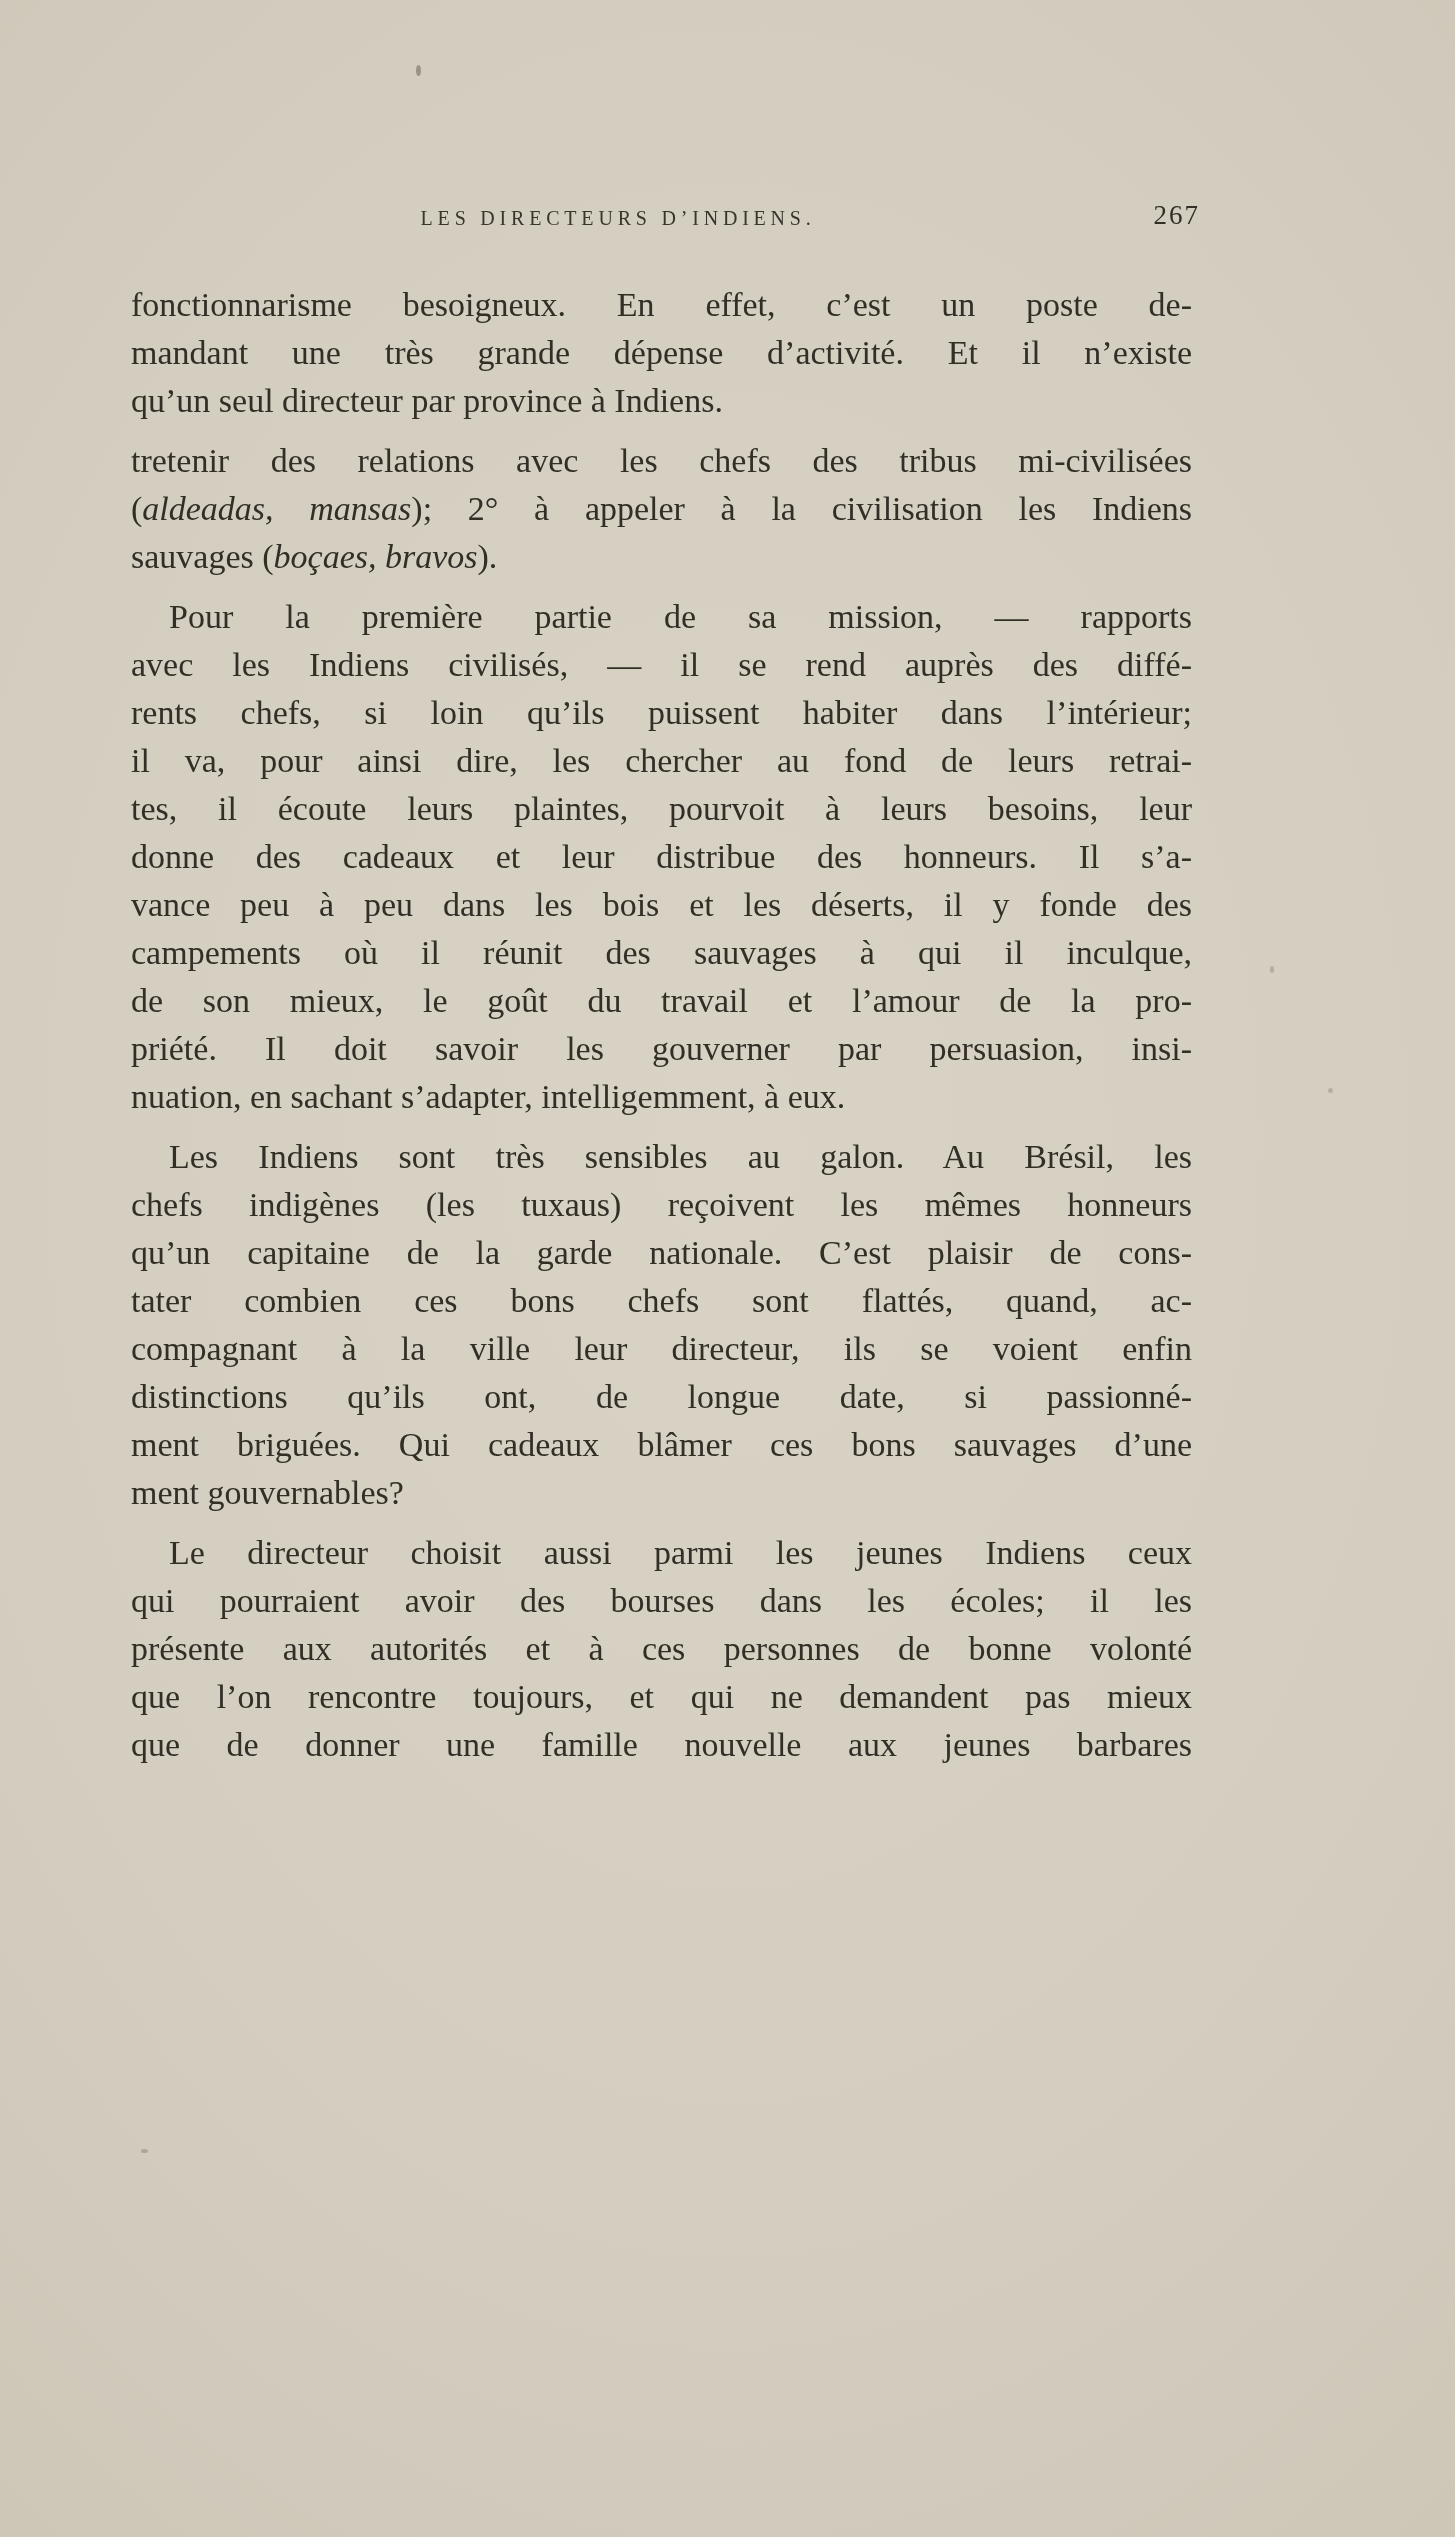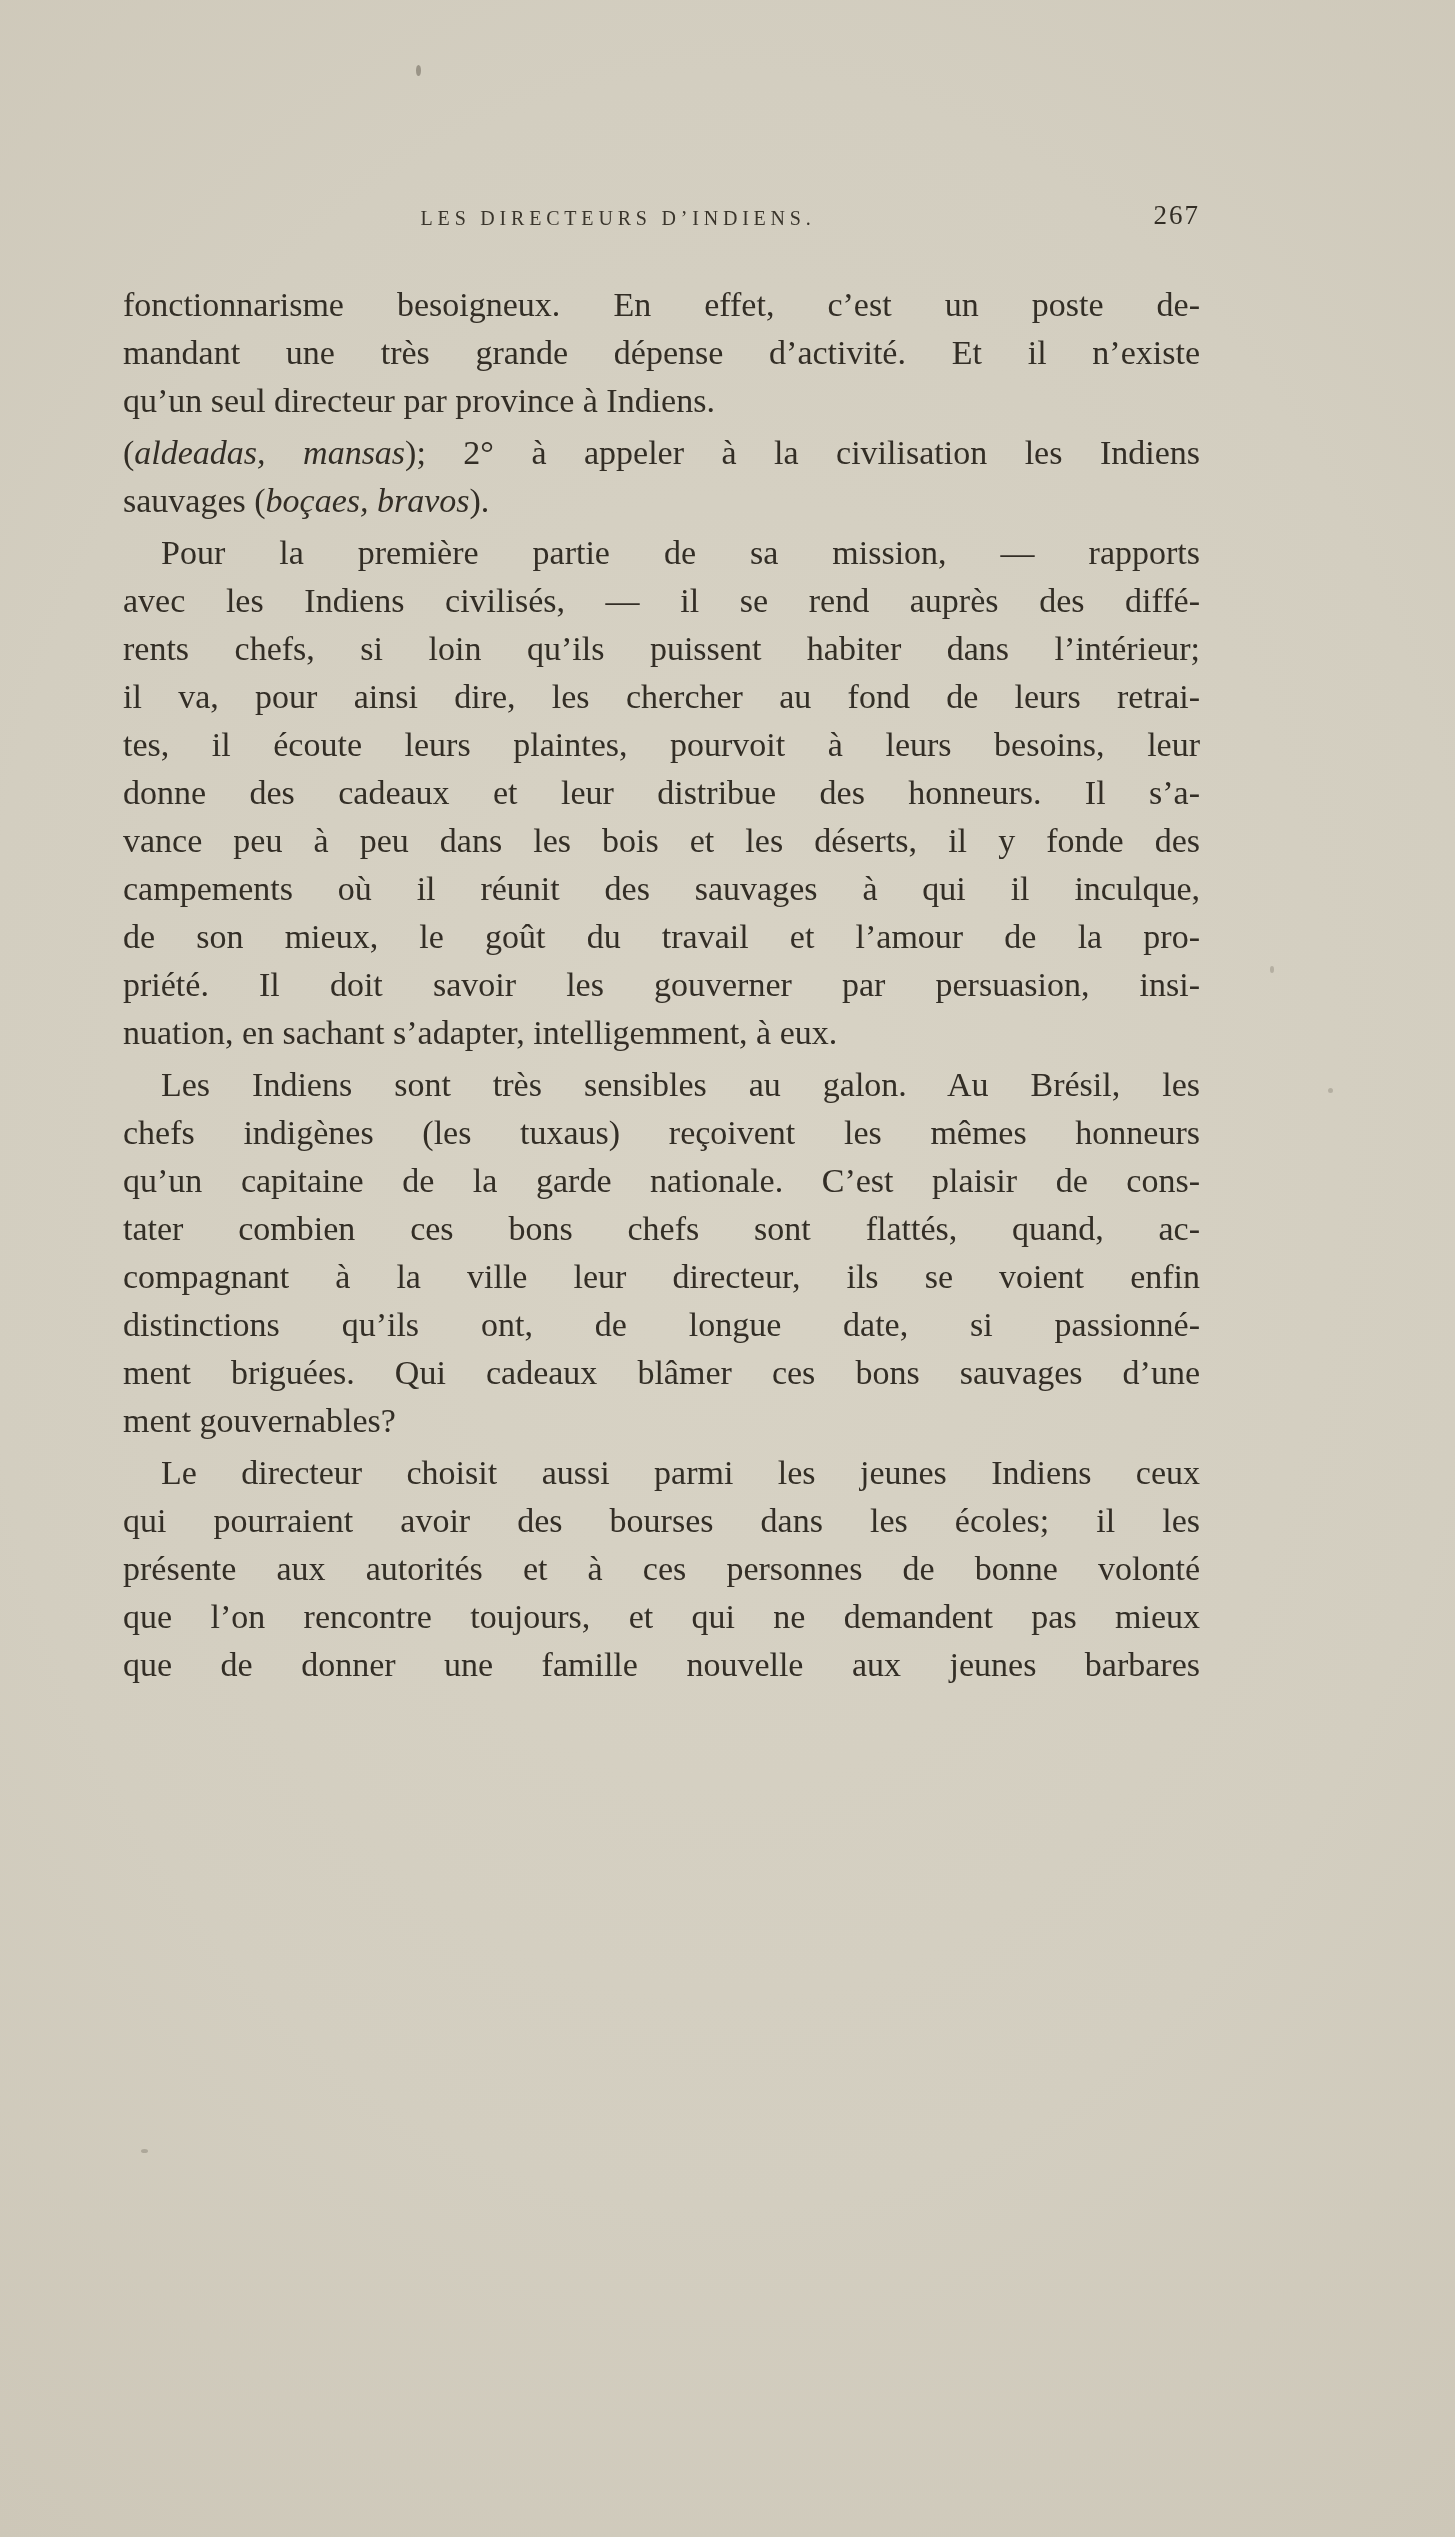--- a/index.html
+++ b/index.html
@@ -61,21 +61,21 @@
     top: -6.8px;
     font-size: 27px;
     letter-spacing: 2px;
     color: #332e26;
   }
 
   .body-text {
     font-size: 34px;
     line-height: 48px;
   }
-  .para { margin: 4px; }
+  .para { margin: 12px; }
   .line {
     text-align: justify;
     text-align-last: justify;
   }
   .line.lastline {
     text-align-last: left;
   }
   .line.first {
     text-indent: 38px;
   }
@@ -96,20 +96,21 @@
       <span class="page-number">267</span>
     </div>
 
     <div class="body-text" id="body-text">
         <div class="para">
           <div class="line"><span>fonctionnarisme besoigneux. En effet, c’est un poste de-</span></div>
           <div class="line"><span>mandant une très grande dépense d’activité. Et il n’existe</span></div>
           <div class="line lastline"><span>qu’un seul directeur par province à Indiens.</span></div>
         </div>
         <div class="para">
+          <div class="line"><span>tretenir des relations avec les chefs des tribus mi-civilisées</span></div>
           <div class="line"><span>(</span><span class="it">aldeadas, mansas</span><span>); 2° à appeler à la civilisation les Indiens</span></div>
           <div class="line lastline"><span>sauvages (</span><span class="it">boçaes, bravos</span><span>).</span></div>
         </div>
         <div class="para">
           <div class="line first"><span>Pour la première partie de sa mission, — rapports</span></div>
           <div class="line"><span>avec les Indiens civilisés, — il se rend auprès des diffé-</span></div>
           <div class="line"><span>rents chefs, si loin qu’ils puissent habiter dans l’intérieur;</span></div>
           <div class="line"><span>il va, pour ainsi dire, les chercher au fond de leurs retrai-</span></div>
           <div class="line"><span>tes, il écoute leurs plaintes, pourvoit à leurs besoins, leur</span></div>
           <div class="line"><span>donne des cadeaux et leur distribue des honneurs. Il s’a-</span></div>

